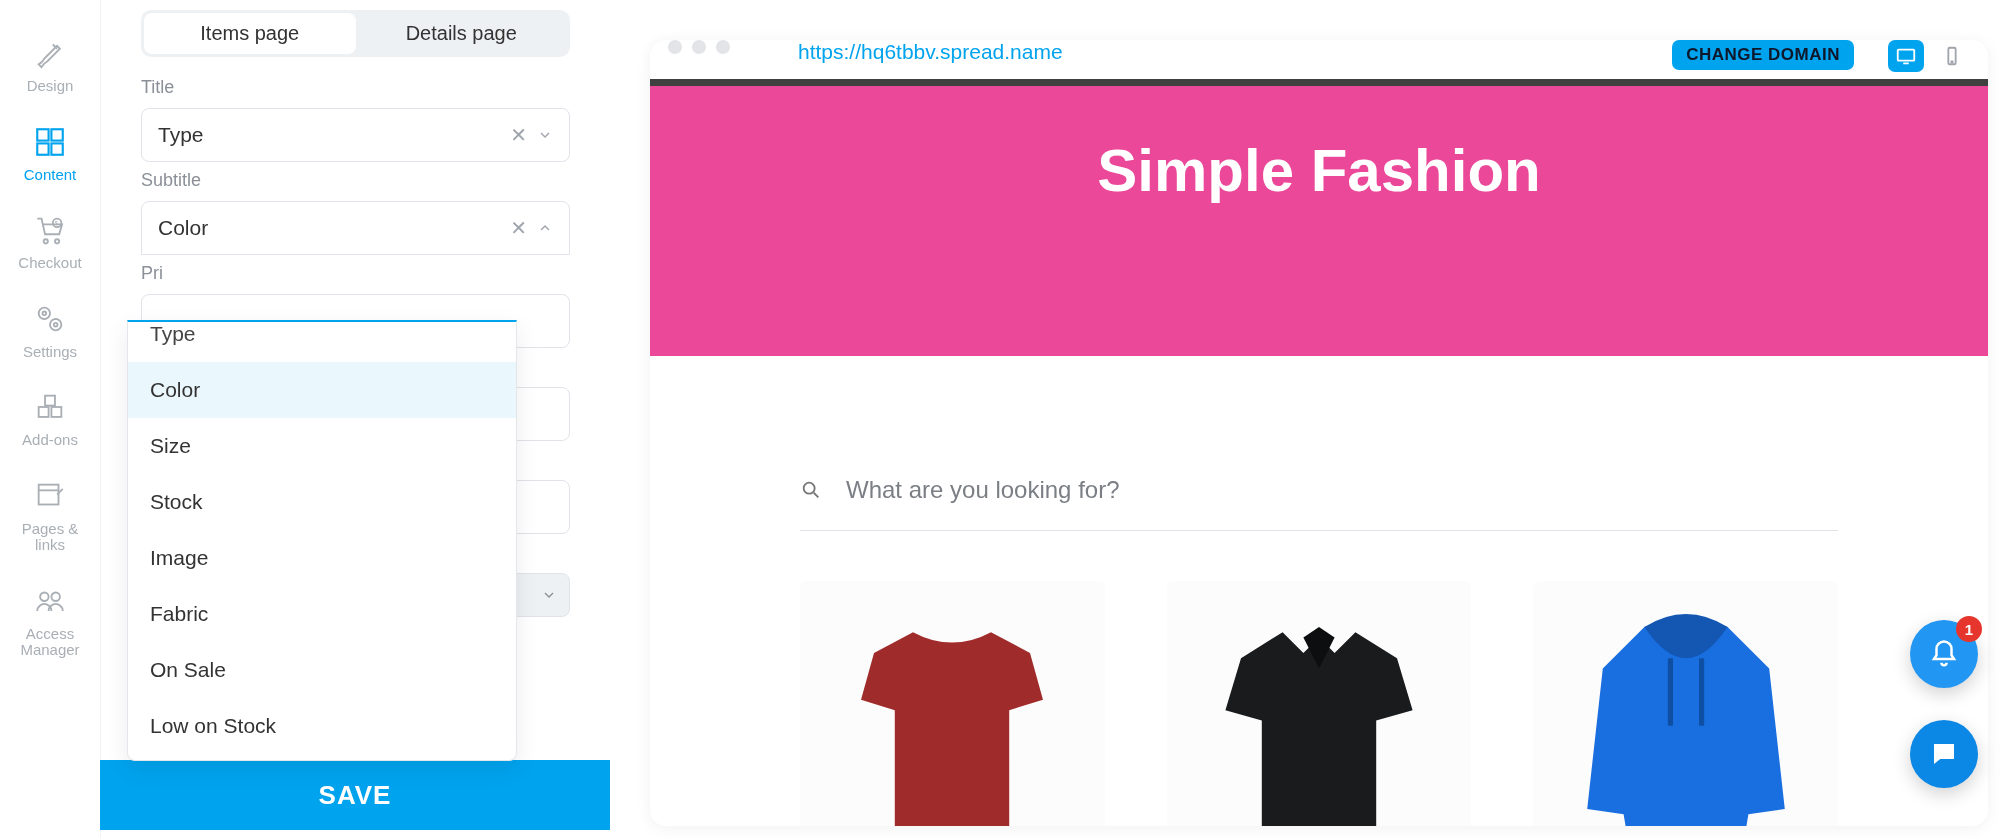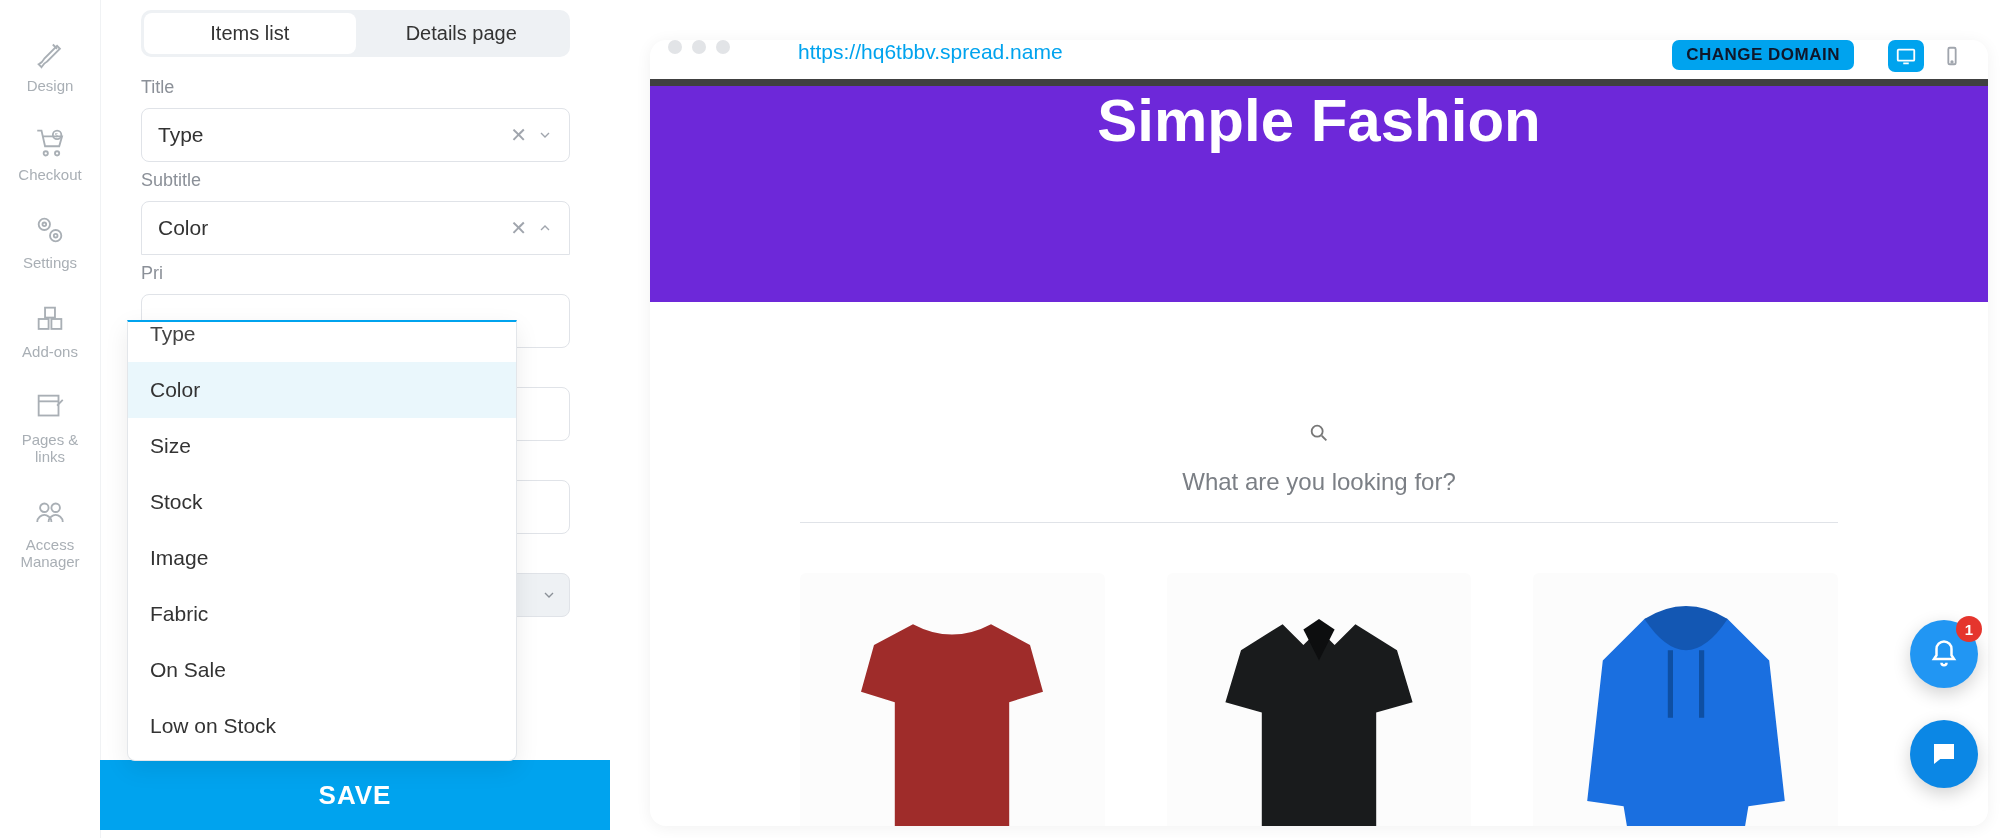--- a/index.html
+++ b/index.html
@@ -46,24 +46,24 @@
 .traffic { display: flex; gap: 10px; }
 .traffic-dot { width: 14px; height: 14px; border-radius: 50%; background: #e2e4e7; }
 .url-bar { flex: 1; color: #00a3ee; font-size: 21px; padding-left: 54px; }
 .change-domain { background: #00a3ee; color: #0f172a; font-size: 17px; font-weight: 600; letter-spacing: 0.5px; padding: 5px 14px; border-radius: 7px; cursor: pointer; }
 .device-toggle { display: flex; gap: 10px; margin-left: 20px; align-items: center; }
 .device-btn { width: 36px; height: 32px; border-radius: 7px; display: flex; align-items: center; justify-content: center; cursor: pointer; }
 .device-btn.active { background: #00a3ee; color: #fff; }
 .device-btn svg { width: 22px; height: 22px; }
 
 .preview-page { height: calc(100% - 46px); overflow: hidden; }
-.hero { height: 216px; background: #6d28d9; display: flex; align-items: flex-start; justify-content: center; }
+.hero { height: 270px; background: #ec4899; display: flex; align-items: flex-start; justify-content: center; padding-top: 50px; }
 .hero-title { color: #fff; font-size: 60px; font-weight: 600; }
 .content-area { padding: 120px 150px 0 150px; }
-.search-row { display: flex; align-items: center; gap: 24px; border-bottom: 1px solid #e0e3e8; padding-bottom: 26px; margin-bottom: 50px; flex-direction: column; }
+.search-row { display: flex; align-items: center; gap: 24px; border-bottom: 1px solid #e0e3e8; padding-bottom: 26px; margin-bottom: 50px; }
 .search-row svg { width: 22px; height: 22px; color: #777; }
 .search-placeholder { color: #7b7f85; font-size: 24px; }
 .products { display: flex; gap: 62px; }
 .product-card { width: 305px; height: 300px; background: #fcfcfc; border-radius: 6px; display:flex; align-items:center; justify-content:center; overflow:hidden;}
 
 
 .fab { position: absolute; width: 68px; height: 68px; border-radius: 50%; display: flex; align-items: center; justify-content: center; color: #fff; cursor: pointer; box-shadow: 0 6px 18px rgba(0,0,0,0.18); }
 .fab.bell { right: 22px; top: 620px; background: #2196f3; }
 .fab.chat { right: 22px; top: 720px; background: #0b87e5; }
 .fab svg { width: 30px; height: 30px; }
@@ -80,20 +80,31 @@
 <div class="nav-rail">
   <div class="nav-item">
     <span class="nav-icon">
       <svg viewBox="0 0 24 24" fill="none" stroke="currentColor" stroke-width="1.3">
           <path d="M4 20c2-1 3-2 4-4l9-9 2 2-9 9c-2 1-3 2-4 4z"></path>
           <path d="M14 6l3 3"></path>
         </svg>
     </span>
     <span class="nav-label">Design</span>
   </div>
+  <div class="nav-item active">
+    <span class="nav-icon">
+      <svg viewBox="0 0 24 24" fill="none" stroke="currentColor" stroke-width="1.5">
+          <rect x="3" y="3" width="8" height="8"></rect>
+          <rect x="13" y="3" width="8" height="8"></rect>
+          <rect x="3" y="13" width="8" height="8"></rect>
+          <rect x="13" y="13" width="8" height="8"></rect>
+        </svg>
+    </span>
+    <span class="nav-label">Content</span>
+  </div>
   <div class="nav-item">
     <span class="nav-icon">
       <svg viewBox="0 0 24 24" fill="none" stroke="currentColor" stroke-width="1.3">
           <circle cx="9" cy="20" r="1.5"></circle>
           <circle cx="17" cy="20" r="1.5"></circle>
           <path d="M3 4h3l2.5 11h10l2-7H7"></path>
           <circle cx="17" cy="7" r="3"></circle>
           <text x="15.4" y="8.5" font-size="4" fill="currentColor" stroke="none">$</text>
         </svg>
     </span>
@@ -138,21 +149,21 @@
           <path d="M3 19c0-3 3-5 5-5s5 2 5 5"></path>
           <path d="M11 19c0-3 3-5 5-5s5 2 5 5"></path>
         </svg>
     </span>
     <span class="nav-label">Access Manager</span>
   </div>
 </div>
 
 <div class="settings-panel">
   <div class="tab-toggle">
-    <div class="tab-toggle-btn active">Items list</div>
+    <div class="tab-toggle-btn active">Items page</div>
     <div class="tab-toggle-btn">Details page</div>
   </div>
 
   <div class="field-group">
     <span class="field-label">Title</span>
     <div class="field-input">
       <span>Type</span>
       <span class="field-actions">
         <span class="clear-x">✕</span>
         <svg class="chev" viewBox="0 0 24 24" fill="none" stroke="currentColor" stroke-width="2">

